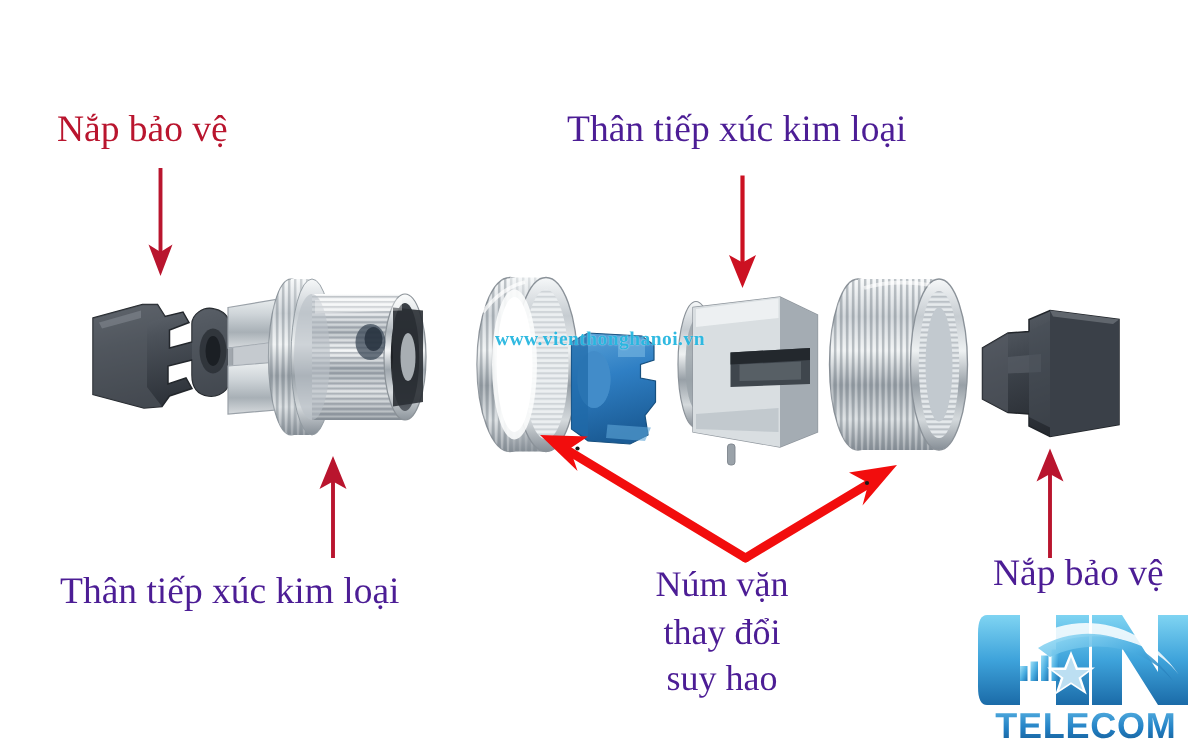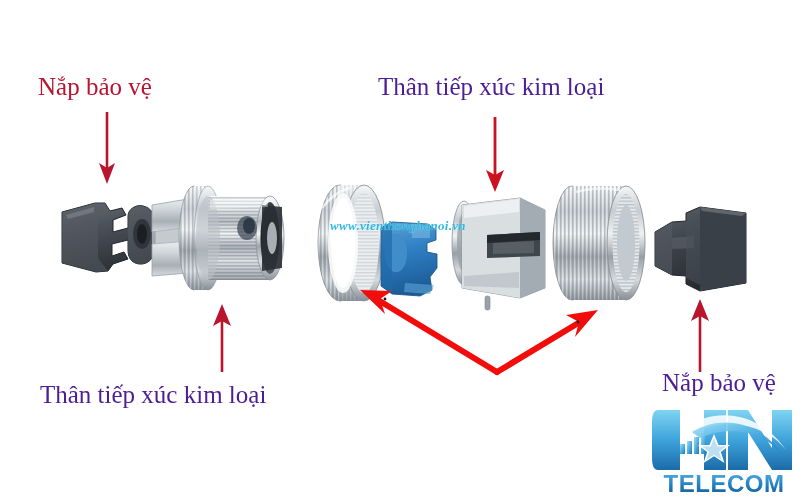--- a/index.html
+++ b/index.html
@@ -7,21 +7,21 @@
   #stage{position:relative;width:758px;height:500px;background:#ffffff;text-align:center;}
 
   .lbl{position:absolute;color:#4c1d95;font-family:"Liberation Serif",serif;white-space:nowrap;line-height:1.18;}
   .lbl.dark{color:#B9152E;}
   #lbl-top-left{left:38px;top:72px;font-size:25px;}
   #lbl-top-mid{left:378px;top:72px;font-size:25px;}
   #lbl-bot-left{left:40px;top:380px;font-size:25px;}
   #lbl-bot-mid{left:437px;top:375px;font-size:24px;line-height:1.32;}
   #lbl-bot-right{left:662px;top:368px;font-size:25px;}
 
-  .wm{position:absolute;left:330px;top:218px;font-size:13px;font-style:italic;
+  .wm{position:absolute;left:330px;top:218px;font-size:13px;
       font-family:"Liberation Serif",serif;color:#27b7e0;opacity:.95;letter-spacing:.3px;
       text-shadow:0 0 1px rgba(255,255,255,.8);z-index:30;font-weight:bold;}
 
   svg.ov{position:absolute;left:0;top:0;width:800px;height:500px;overflow:visible;}
   #arrows{z-index:25;}
   #parts{z-index:10;}
 
   #logo{position:absolute;left:652px;top:398px;width:146px;height:100px;z-index:28;}
 </style>
 </head>
@@ -227,20 +227,25 @@
       <circle cx="578" cy="322" r="1.4" fill="#1a1a1a"></circle>
     </g>
   </svg>
 
   <div class="lbl dark" id="lbl-top-left">Nắp bảo vệ</div>
 
   <div class="lbl" id="lbl-top-mid">Thân tiếp xúc kim loại</div>
 
   <div class="lbl" id="lbl-bot-left">Thân tiếp xúc kim loại</div>
 
+  <div class="lbl" id="lbl-bot-mid">
+    <div>Núm vặn</div>
+    <div>thay đổi</div>
+    <div>suy hao</div>
+  </div>
 
   <div class="lbl" id="lbl-bot-right">Nắp bảo vệ</div>
 
   <div class="wm">www.vienthonghanoi.vn</div>
 
   <svg id="logo" viewBox="0 0 146 100">
     <defs>
       <linearGradient id="lgA" x1="0" y1="0" x2="0" y2="1">
         <stop offset="0%" stop-color="#7fd4f2"></stop>
         <stop offset="50%" stop-color="#3ea3db"></stop>

